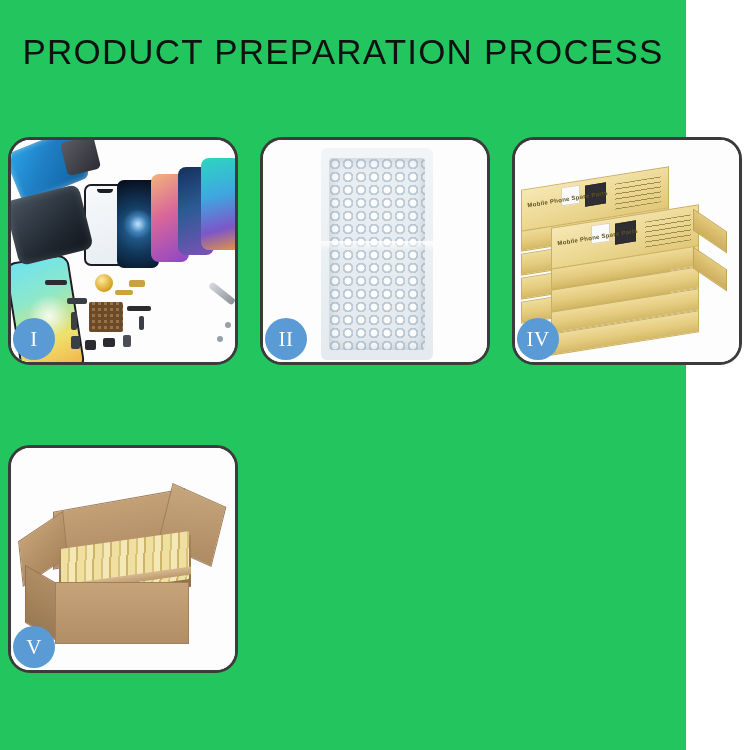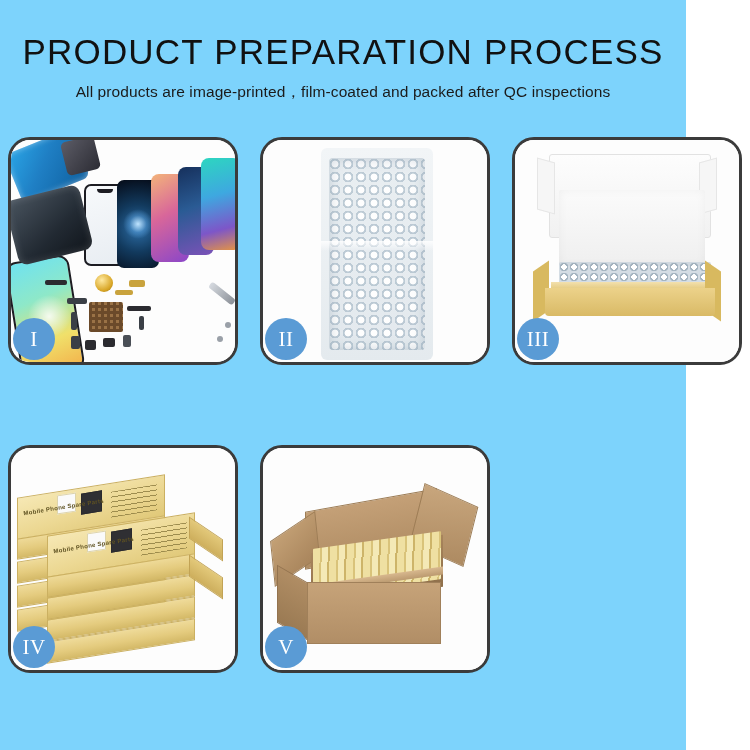--- a/index.html
+++ b/index.html
@@ -2,21 +2,21 @@
 <html><head>
 <meta charset="utf-8">
 <style>
   * { box-sizing: border-box; margin: 0; padding: 0; }
   html, body {
     width: 750px; height: 750px;
     background: #ffffff;
     font-family: "Liberation Sans", sans-serif;
     overflow: hidden;
   }
-  .page { position: relative; width: 686px; height: 750px; background:#7dd3fc; }
+  .page { position: relative; width: 686px; height: 750px; background:#22c55e; }
 
   
   .header { width: 100%; padding-top: 34px; text-align: center; }
   .title {
     font-family: "Liberation Sans", sans-serif;
     font-size: 35px; font-weight: 400; letter-spacing: 1.2px;
     color: #111111; line-height: 1.05; white-space: nowrap;
   }
   .subtitle {
     margin-top: 11px;
@@ -337,21 +337,20 @@
     background: rgba(150,122,86,.45);
   }
 </style>
 </head>
 <body>
 
 <div class="page">
 
   <div class="header">
     <div class="title">PRODUCT PREPARATION PROCESS</div>
-    <div class="subtitle">All products are image-printed，film-coated and packed after QC inspections</div>
   </div>
 
   <div class="grid">
 
     <div class="panel">
       <div class="panel-clip">
         <div class="scene">
           <div class="p1-bluefilm"></div>
           <div class="ph p1-glass"></div>
           <div class="ph p1-dark"></div>
@@ -384,36 +383,20 @@
     <div class="panel">
       <div class="panel-clip">
         <div class="bubble-bag">
           <div class="bubble-inner"></div>
           <div class="bubble-sheen"></div>
         </div>
       </div>
       <div class="badge">II</div>
     </div>
 
-    <div class="panel">
-      <div class="panel-clip">
-        <div class="scene">
-          <div class="b3-lid"></div>
-          <div class="b3-lidL"></div>
-          <div class="b3-lidR"></div>
-          <div class="b3-foam"></div>
-          <div class="b3-bubbles"></div>
-          <div class="b3-rim"></div>
-          <div class="b3-fL"></div>
-          <div class="b3-fR"></div>
-          <div class="b3-front"></div>
-        </div>
-      </div>
-      <div class="badge">III</div>
-    </div>
 
     <div class="panel">
       <div class="panel-clip">
         <div class="stack">
 
           <div class="kbox" style="left:6px;  top:150px;"></div>
           <div class="kbox" style="left:6px;  top:126px;"></div>
           <div class="kbox" style="left:6px;  top:102px;"></div>
           <div class="kbox" style="left:6px;  top:78px;"></div>
           <div class="kb-top" style="left:6px; top:38px;"></div>

